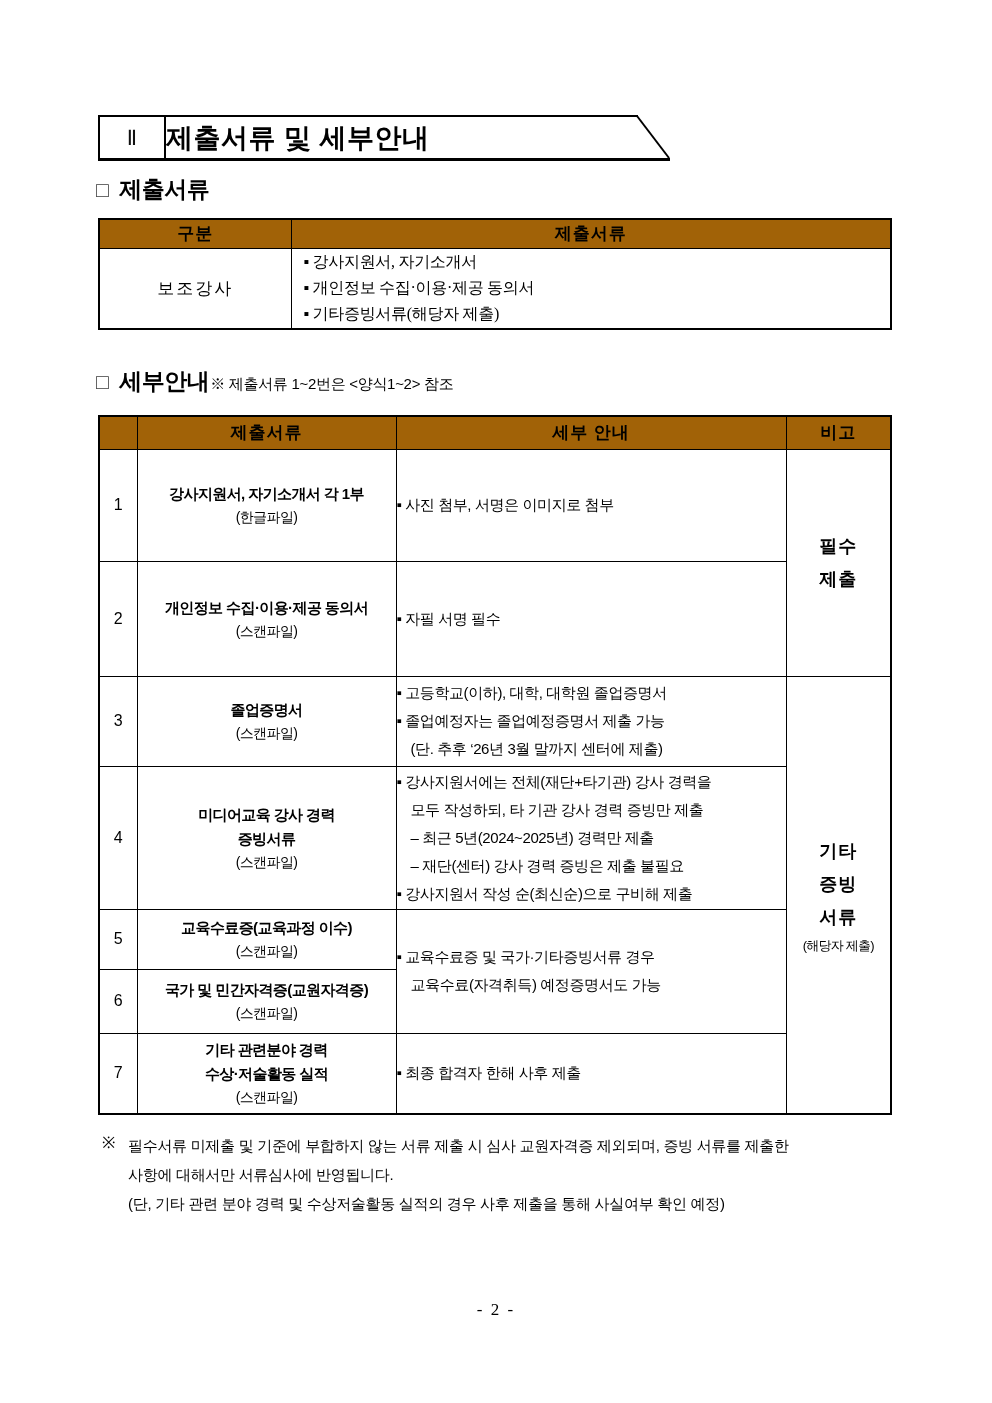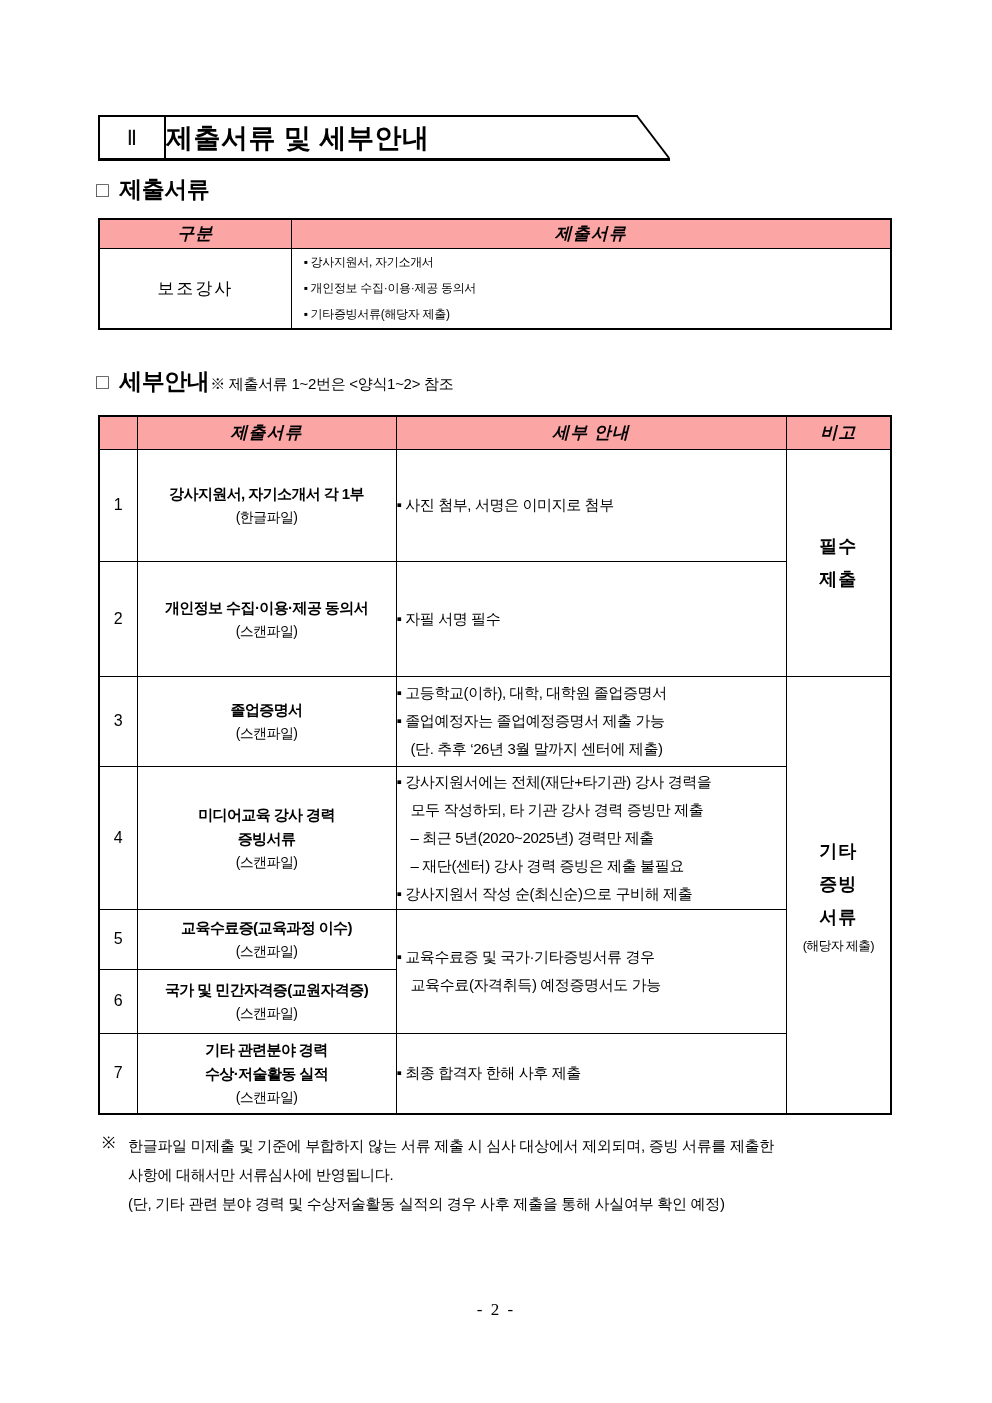--- a/index.html
+++ b/index.html
@@ -21,28 +21,28 @@
   
   .sec-heading { position:absolute; left:96px; font-size:23px; font-weight:bold;
     letter-spacing:-0.5px; display:flex; align-items:center; }
   .sec-marker { font-weight:normal; font-size:21px; color:#3c3c3c; margin-right:11px; }
   .sec-note { font-size:15px; font-weight:normal; letter-spacing:-0.3px; margin-left:1px; padding-top:6px; }
 
   
   table { border-collapse:collapse; table-layout:fixed; background:#fff; }
   td, th { border:1px solid #000; vertical-align:middle; }
   .tbl { border:2px solid #000; }
-  .th-cell { background:#fca5a5; font-weight:bold; font-size:17px; text-align:center; letter-spacing:1px;font-style:italic; }
+  .th-cell { background:#a16207; font-weight:bold; font-size:17px; text-align:center; letter-spacing:1px; }
 
   
   .tbl1 { position:absolute; left:98px; top:218px; width:792px; }
   .tbl1 tr.hdr { height:29px; }
   .tbl1 tr.bdy { height:81px; }
   .t1-label { text-align:center; font-size:17px; letter-spacing:2px; }
-  .t1-docs { padding-left:12px; font-size:12px; letter-spacing:-0.3px; }
+  .t1-docs { padding-left:12px; font-size:16px; letter-spacing:-0.3px;font-family:Liberation Serif, serif; }
   .t1-docs .line { line-height:26px; white-space:nowrap; }
 
   
   .tbl2 { position:absolute; left:98px; top:415px; width:792px; }
   .tbl2 tr.hdr { height:33px; }
   tr.r1 { height:112px; } tr.r2 { height:115px; } tr.r3 { height:90px; }
   tr.r4 { height:143px; } tr.r5 { height:60px; } tr.r6 { height:64px; } tr.r7 { height:81px; }
   .no-cell { text-align:center; font-size:16px; }
   .doc-cell { text-align:center; letter-spacing:-0.6px; }
   .doc-title { font-weight:bold; font-size:15px; line-height:24px; white-space:nowrap; }
@@ -176,21 +176,21 @@
     <tr class="r4">
       <td class="no-cell">4</td>
       <td class="doc-cell">
         <div class="doc-title">미디어교육 강사 경력</div>
         <div class="doc-title">증빙서류</div>
         <div class="doc-sub">(스캔파일)</div>
       </td>
       <td class="guide-cell">
         <div class="g-line">▪ 강사지원서에는 전체(재단+타기관) 강사 경력을</div>
         <div class="g-line g-cont">모두 작성하되, 타 기관 강사 경력 증빙만 제출</div>
-        <div class="g-line g-cont">– 최근 5년(2020~2025년) 경력만 제출</div>
+        <div class="g-line g-cont">– 최근 5년(2024~2025년) 경력만 제출</div>
         <div class="g-line g-cont">– 재단(센터) 강사 경력 증빙은 제출 불필요</div>
         <div class="g-line">▪ 강사지원서 작성 순(최신순)으로 구비해 제출</div>
       </td>
     </tr>
 
     <tr class="r5">
       <td class="no-cell">5</td>
       <td class="doc-cell">
         <div class="doc-title">교육수료증(교육과정 이수)</div>
         <div class="doc-sub">(스캔파일)</div>
@@ -219,21 +219,21 @@
       <td class="guide-cell">
         <div class="g-line">▪ 최종 합격자 한해 사후 제출</div>
       </td>
     </tr>
   </tbody>
     </table>
 
   <div class="footnote">
     <span class="marker">※</span>
     <div class="lines">
-      <div class="fline">한글파일 미제출 및 기준에 부합하지 않는 서류 제출 시 심사 대상에서 제외되며, 증빙 서류를 제출한</div>
+      <div class="fline">필수서류 미제출 및 기준에 부합하지 않는 서류 제출 시 심사 교원자격증 제외되며, 증빙 서류를 제출한</div>
       <div class="fline">사항에 대해서만 서류심사에 반영됩니다.</div>
       <div class="fline">(단, 기타 관련 분야 경력 및 수상저술활동 실적의 경우 사후 제출을 통해 사실여부 확인 예정)</div>
     </div>
   </div>
 
   <div class="page-num">- 2 -</div>
 
 </div>
 
 </body></html>

